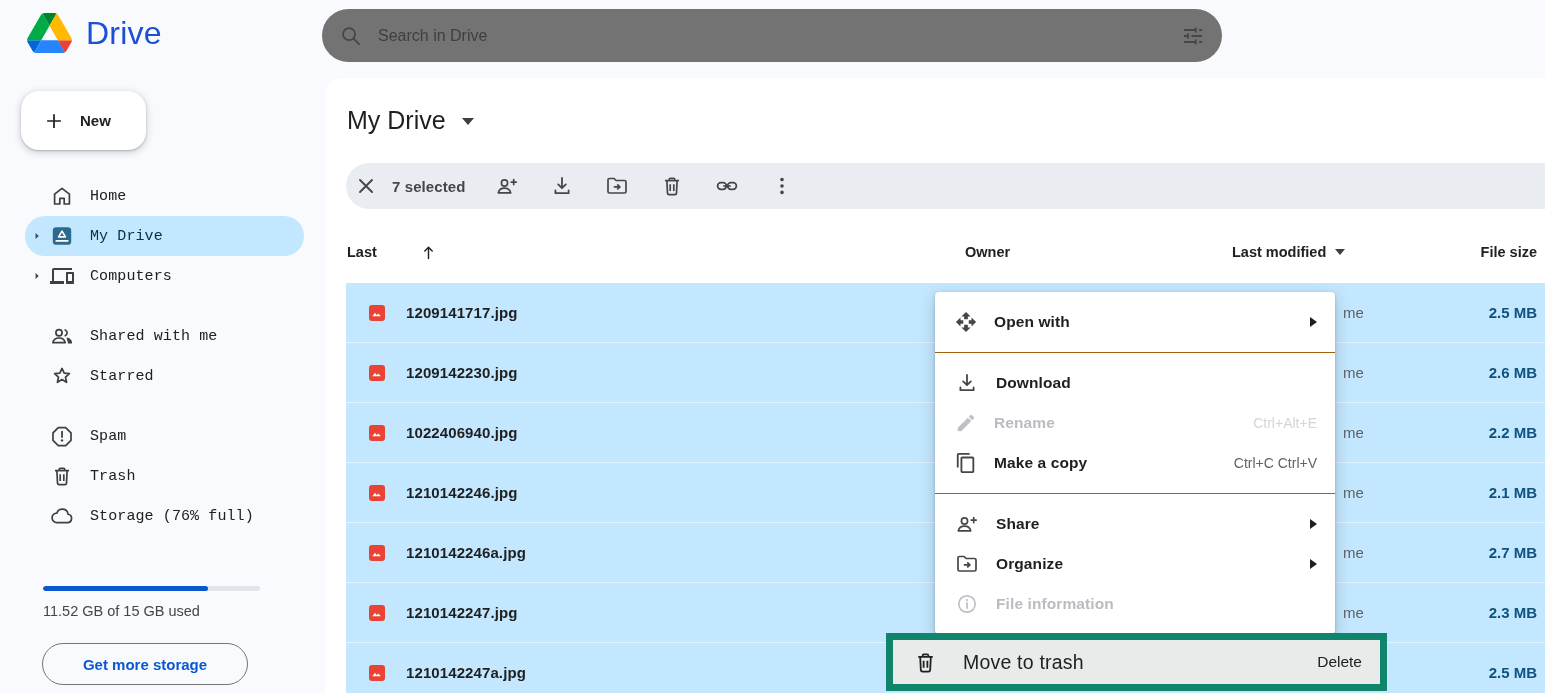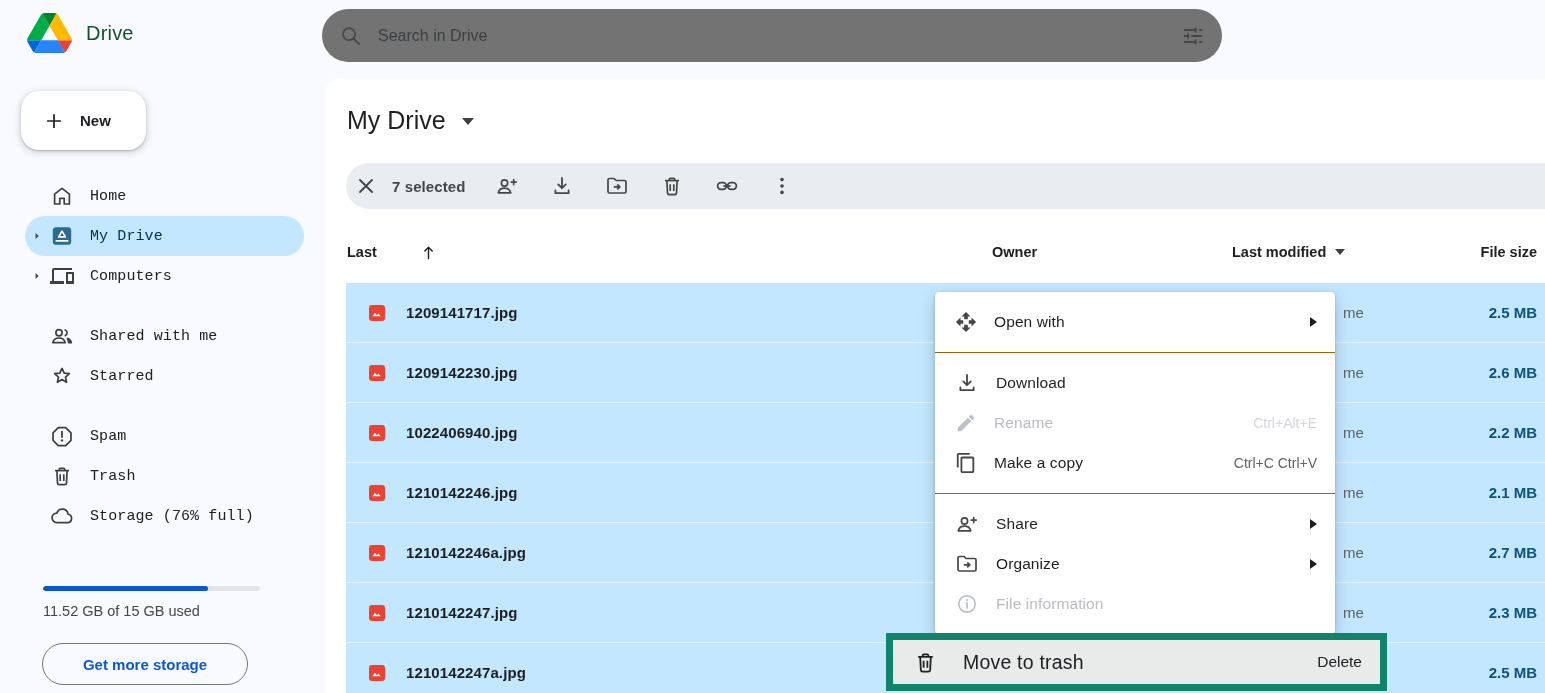--- a/index.html
+++ b/index.html
@@ -15,21 +15,21 @@
   }
   *{margin:0;padding:0;box-sizing:border-box;}
   html,body{width:1545px;height:693px;}
   body{font-family:"Liberation Sans","DejaVu Sans",sans-serif;background:var(--bg);color:var(--ink);}
   .page{position:relative;width:1545px;height:693px;overflow:hidden;background:var(--bg);}
   svg.ic{display:block;}
 
   
   .sidebar{position:absolute;left:0;top:0;width:322px;height:100%;}
   .logo-row{position:absolute;left:27px;top:13px;display:flex;align-items:center;}
-  .logo-row .brand{margin-left:14px;font-size:20px;color:#14532d;letter-spacing:.2px;}
+  .logo-row .brand{margin-left:14px;font-size:32px;color:#1d4ed8;letter-spacing:.2px;}
   .new-btn{position:absolute;left:21px;top:91px;width:125px;height:59px;border-radius:18px;background:#fff;
     box-shadow:0 1px 2px rgba(60,64,67,.3),0 2px 6px 2px rgba(60,64,67,.15);
     display:flex;align-items:center;padding-left:22px;cursor:pointer;}
   .new-btn .lbl{margin-left:15px;font-size:15px;font-weight:700;color:#202124;}
   .nav{position:absolute;left:4px;top:176px;right:0;font-family:Liberation Mono, monospace;}
   .nav-item{display:flex;align-items:center;height:40px;margin:0 18px 0 21px;padding-left:5px;border-radius:20px;cursor:pointer;color:#202124;}
   .nav-item .tw{width:20px;display:flex;align-items:center;justify-content:flex-start;color:#444746;}
   .nav-item .sp{width:20px;}
   .nav-item .nic{width:24px;height:24px;color:#3C4043;}
   .nav-item .nlbl{margin-left:16px;font-size:15px;font-weight:500;letter-spacing:.1px;}
@@ -61,41 +61,41 @@
     display:flex;align-items:center;padding-left:8px;}
   .tbtn{width:24px;height:24px;color:#444746;cursor:pointer;flex:none;}
   .sel-count{margin-left:14px;font-size:15px;font-weight:700;color:#444746;letter-spacing:.1px;}
   .tbtn.m28{margin-left:29px;}
   .tbtn.m30{margin-left:31px;}
 
   .thead{position:absolute;left:0;top:230px;right:0;height:44px;}
   .th{position:absolute;top:0;height:44px;display:flex;align-items:center;font-size:14.5px;font-weight:700;color:#202124;cursor:pointer;}
   .th-name{left:347px;}
   .th-sort{position:absolute;left:419px;top:0;height:44px;display:flex;align-items:center;color:#202124;cursor:pointer;}
-  .th-owner{left:992px;}
+  .th-owner{left:965px;}
   .th-mod{left:1232px;}
   .th-mod .caret-down{margin-left:9px;border-left-width:5px;border-right-width:5px;border-top-width:6px;}
   .th-size{right:8px;justify-content:flex-end;}
 
   .rows{position:absolute;left:0;top:283px;right:0;bottom:0;overflow:hidden;}
   .row{position:relative;margin-left:346px;height:60px;background:var(--selection-blue);border-bottom:1px solid rgba(255,255,255,.5);
     display:flex;align-items:center;cursor:pointer;}
   .row .fic{width:20px;height:20px;margin-left:21px;flex:none;}
   .row .fname{margin-left:19px;font-size:15px;font-weight:700;color:var(--ink);letter-spacing:.1px;}
   .row .fowner{position:absolute;left:997px;font-size:15px;color:var(--ink-3);}
   .row .fsize{position:absolute;right:8px;font-size:15px;font-weight:700;color:var(--size-text);}
 
   
   .cmenu{position:absolute;left:935px;top:292px;width:400px;background:#fff;border-radius:4px;
     box-shadow:0 1px 3px rgba(60,64,67,.3),0 6px 16px rgba(60,64,67,.25);z-index:5;}
   .msec{padding:10px 0;}
   .msec+.msec{border-top:1px solid #a16207;}
   .mitem{height:40px;display:flex;align-items:center;padding:0 18px 0 20px;cursor:pointer;}
   .mitem .mic{width:24px;height:24px;color:#444746;flex:none;}
-  .mitem .mlbl{margin-left:17px;font-size:15.5px;color:var(--ink);letter-spacing:.1px;}
+  .mitem .mlbl{margin-left:17px;font-size:15.5px;color:var(--ink);letter-spacing:.1px;font-weight:bold;}
   .mitem .msc{margin-left:auto;font-size:14px;color:var(--ink-3);}
   .mitem .sub{margin-left:auto;width:0;height:0;border-top:5px solid transparent;border-bottom:5px solid transparent;border-left:7px solid #1F1F1F;}
   .mitem.disabled{cursor:default;}
   .mitem.disabled .mic{color:#BDC1C6;}
   .mitem.disabled .mlbl{color:#B9BCC1;}
   .mitem.disabled .msc{color:#D2D5DA;}
 
   
   .hl-box{position:absolute;left:886px;top:633px;width:501px;height:58px;border:7px solid var(--highlight-green);z-index:6;
     background:#E9EAEA;display:flex;align-items:center;padding:0 18px 0 20px;cursor:pointer;}

